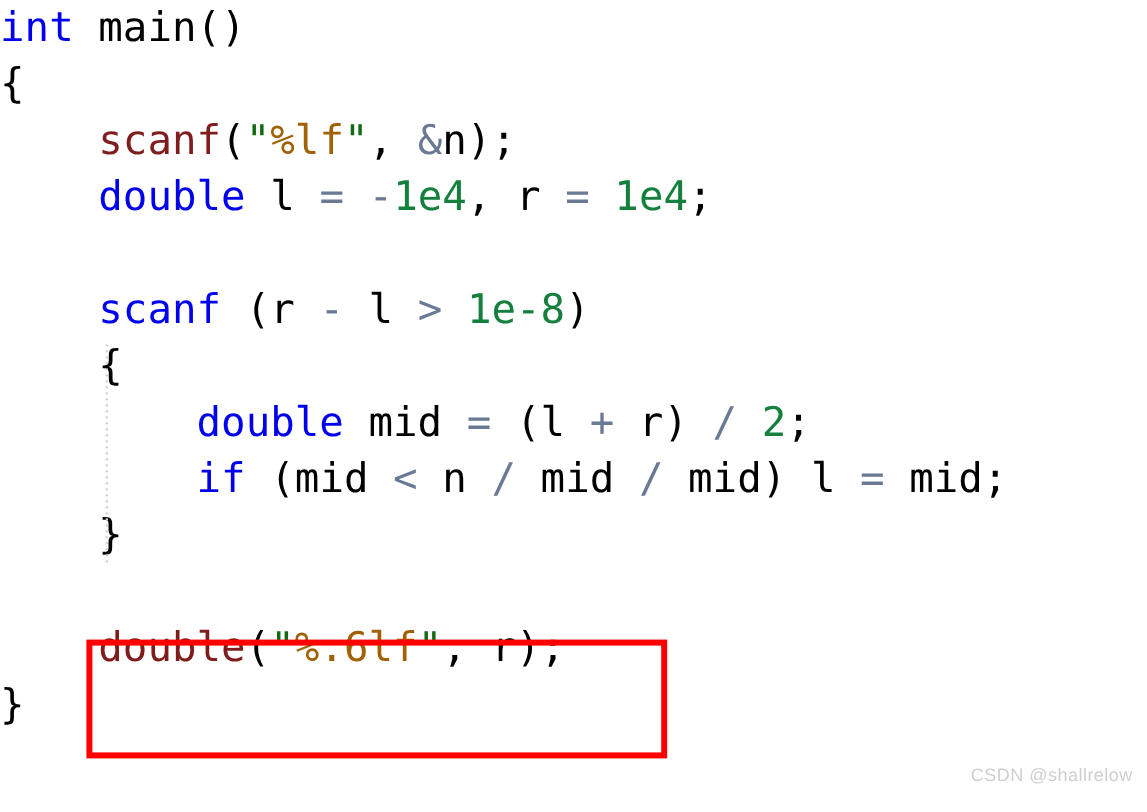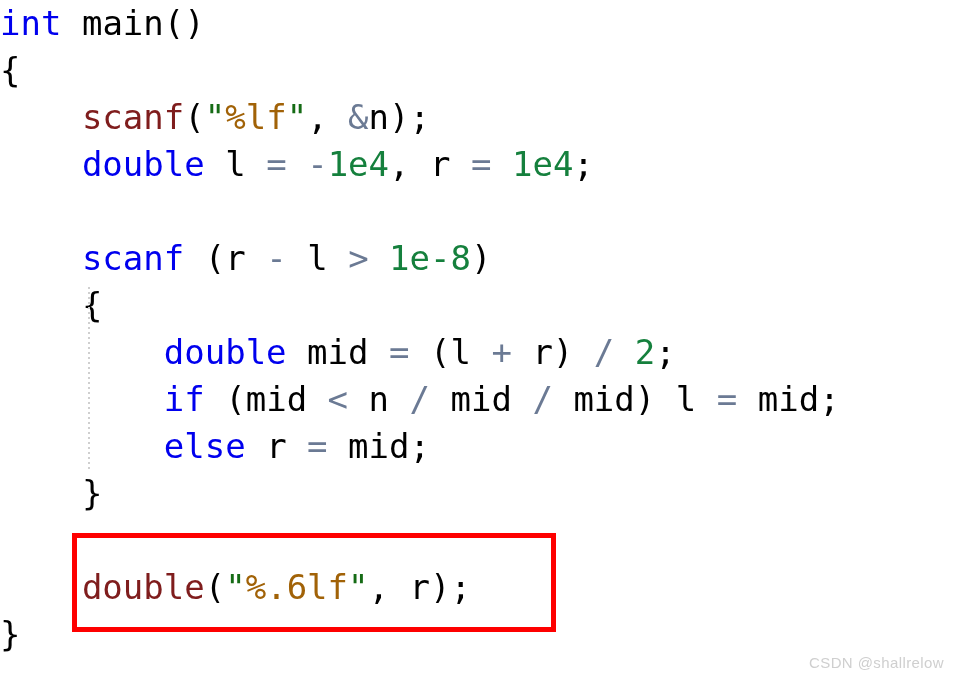--- a/index.html
+++ b/index.html
@@ -74,21 +74,21 @@
     height: 99px;
     border: 5px solid #fe0000;
     box-sizing: border-box;
     background: transparent;
     pointer-events: none;
   }
 
   #watermark {
     position: absolute;
     right: 12px;
-    bottom: 6px;
+    bottom: 22px;
     font-family: "Liberation Sans", sans-serif;
     font-size: 15px;
     color: #cfcfcf;
     letter-spacing: 0.4px;
     white-space: nowrap;
   }
 </style>
 </head>
 <body>
 
@@ -97,21 +97,20 @@
   <div class="code-area" id="code-area">
       <div class="line"><span class="kw">int</span><span class="id"> </span><span class="id">main()</span></div>
       <div class="line"><span class="brace">{</span></div>
       <div class="line"><span class="id">    </span><span class="fn">scanf</span><span class="punc">(</span><span class="quote">"</span><span class="fmt">%lf</span><span class="quote">"</span><span class="punc">, </span><span class="op">&amp;</span><span class="id">n</span><span class="punc">);</span></div>
       <div class="line"><span class="id">    </span><span class="kw">double</span><span class="id"> </span><span class="id">l</span><span class="id"> </span><span class="op">=</span><span class="id"> </span><span class="op">-</span><span class="num">1e4</span><span class="punc">, </span><span class="id">r</span><span class="id"> </span><span class="op">=</span><span class="id"> </span><span class="num">1e4</span><span class="punc">;</span></div>
       <div class="line">&nbsp;</div>
       <div class="line"><span class="id">    </span><span class="kw">scanf</span><span class="id"> </span><span class="punc">(</span><span class="id">r</span><span class="id"> </span><span class="op">-</span><span class="id"> </span><span class="id">l</span><span class="id"> </span><span class="op">&gt;</span><span class="id"> </span><span class="num">1e-8</span><span class="punc">)</span></div>
       <div class="line"><span class="id">    </span><span class="brace">{</span></div>
       <div class="line"><span class="id">        </span><span class="kw">double</span><span class="id"> </span><span class="id">mid</span><span class="id"> </span><span class="op">=</span><span class="id"> </span><span class="punc">(</span><span class="id">l</span><span class="id"> </span><span class="op">+</span><span class="id"> </span><span class="id">r</span><span class="punc">)</span><span class="id"> </span><span class="op">/</span><span class="id"> </span><span class="num">2</span><span class="punc">;</span></div>
       <div class="line"><span class="id">        </span><span class="kw">if</span><span class="id"> </span><span class="punc">(</span><span class="id">mid</span><span class="id"> </span><span class="op">&lt;</span><span class="id"> </span><span class="id">n</span><span class="id"> </span><span class="op">/</span><span class="id"> </span><span class="id">mid</span><span class="id"> </span><span class="op">/</span><span class="id"> </span><span class="id">mid</span><span class="punc">)</span><span class="id"> </span><span class="id">l</span><span class="id"> </span><span class="op">=</span><span class="id"> </span><span class="id">mid</span><span class="punc">;</span></div>
-      <div class="line"><span class="id">        </span><span class="kw">else</span><span class="id"> </span><span class="id">r</span><span class="id"> </span><span class="op">=</span><span class="id"> </span><span class="id">mid</span><span class="punc">;</span></div>
       <div class="line"><span class="id">    </span><span class="brace">}</span></div>
       <div class="line">&nbsp;</div>
       <div class="line"><span class="id">    </span><span class="fn">double</span><span class="punc">(</span><span class="quote">"</span><span class="fmt">%.6lf</span><span class="quote">"</span><span class="punc">, </span><span class="id">r</span><span class="punc">);</span></div>
       <div class="line"><span class="brace">}</span></div>
     </div>
 
   <div id="indent-guide"></div>
 
   <div id="highlight-box"></div>
 

